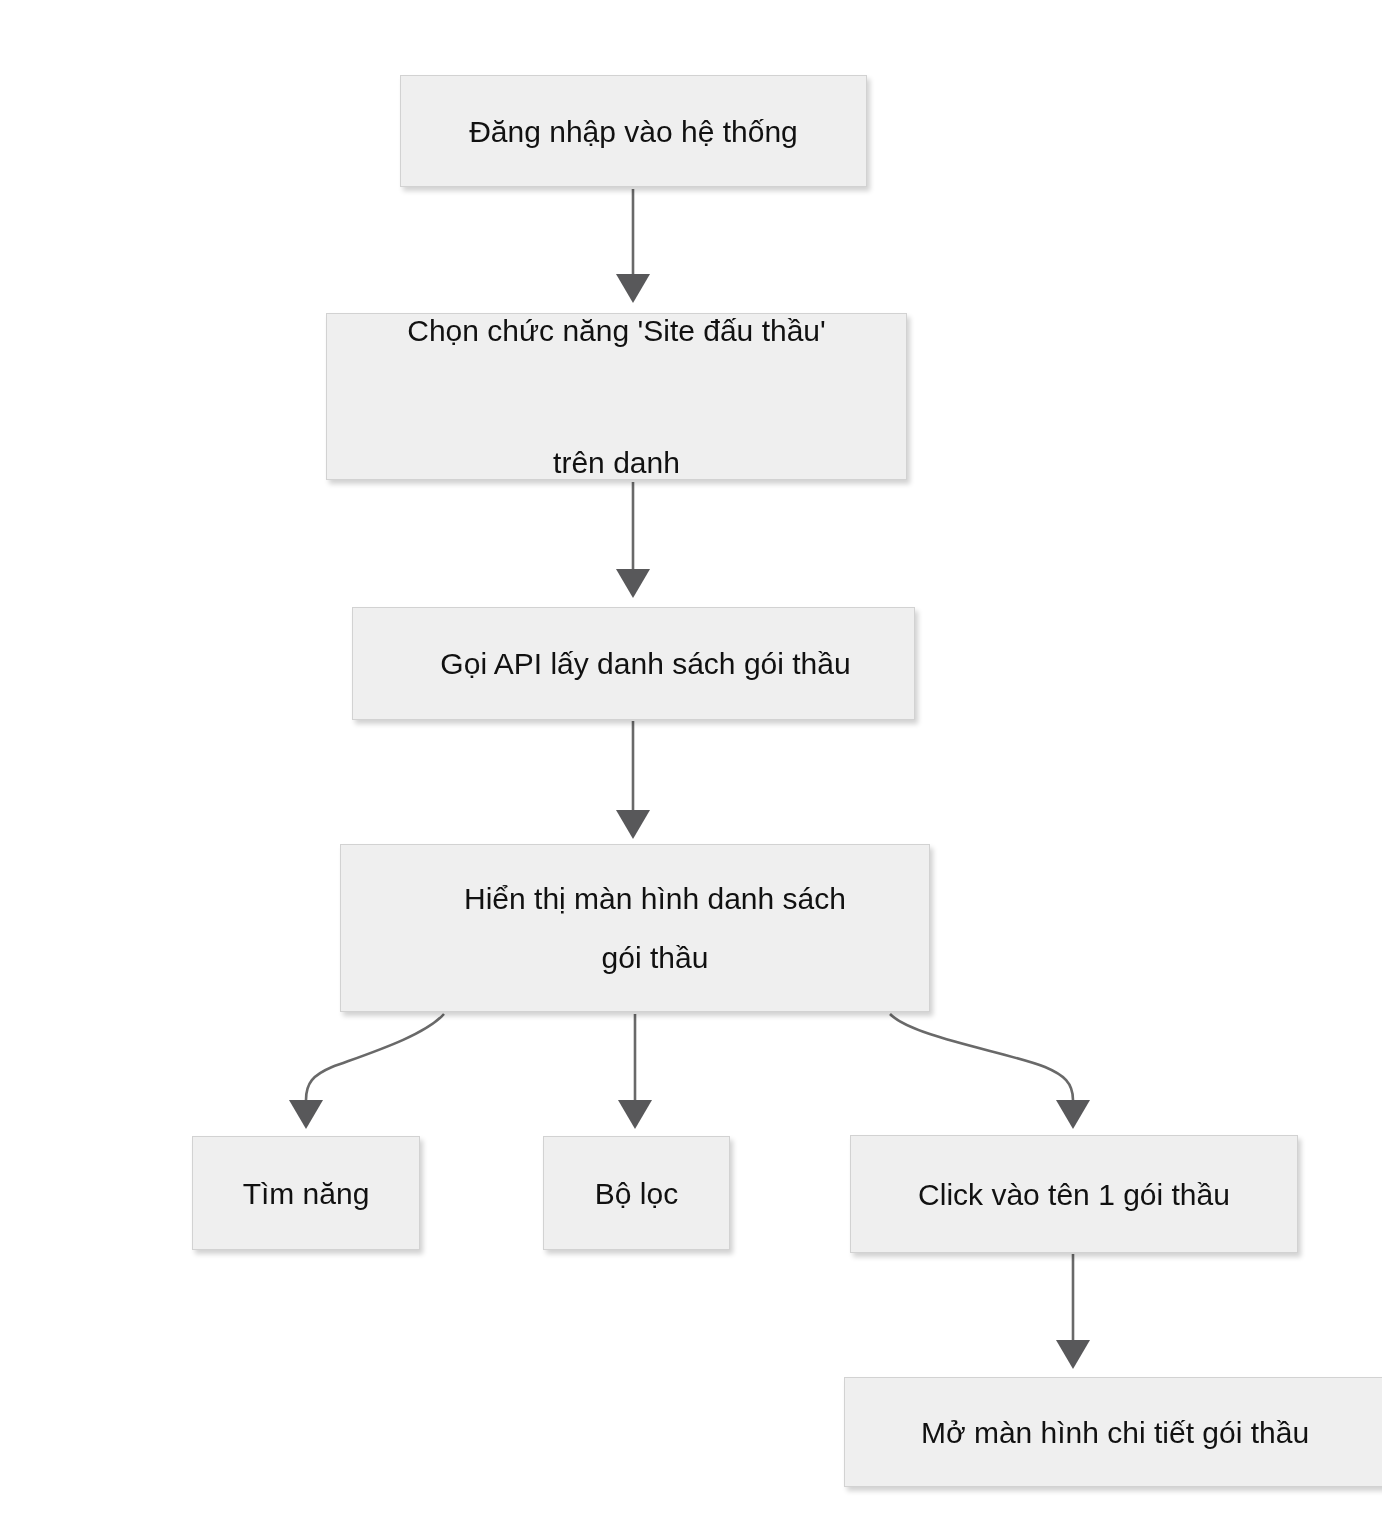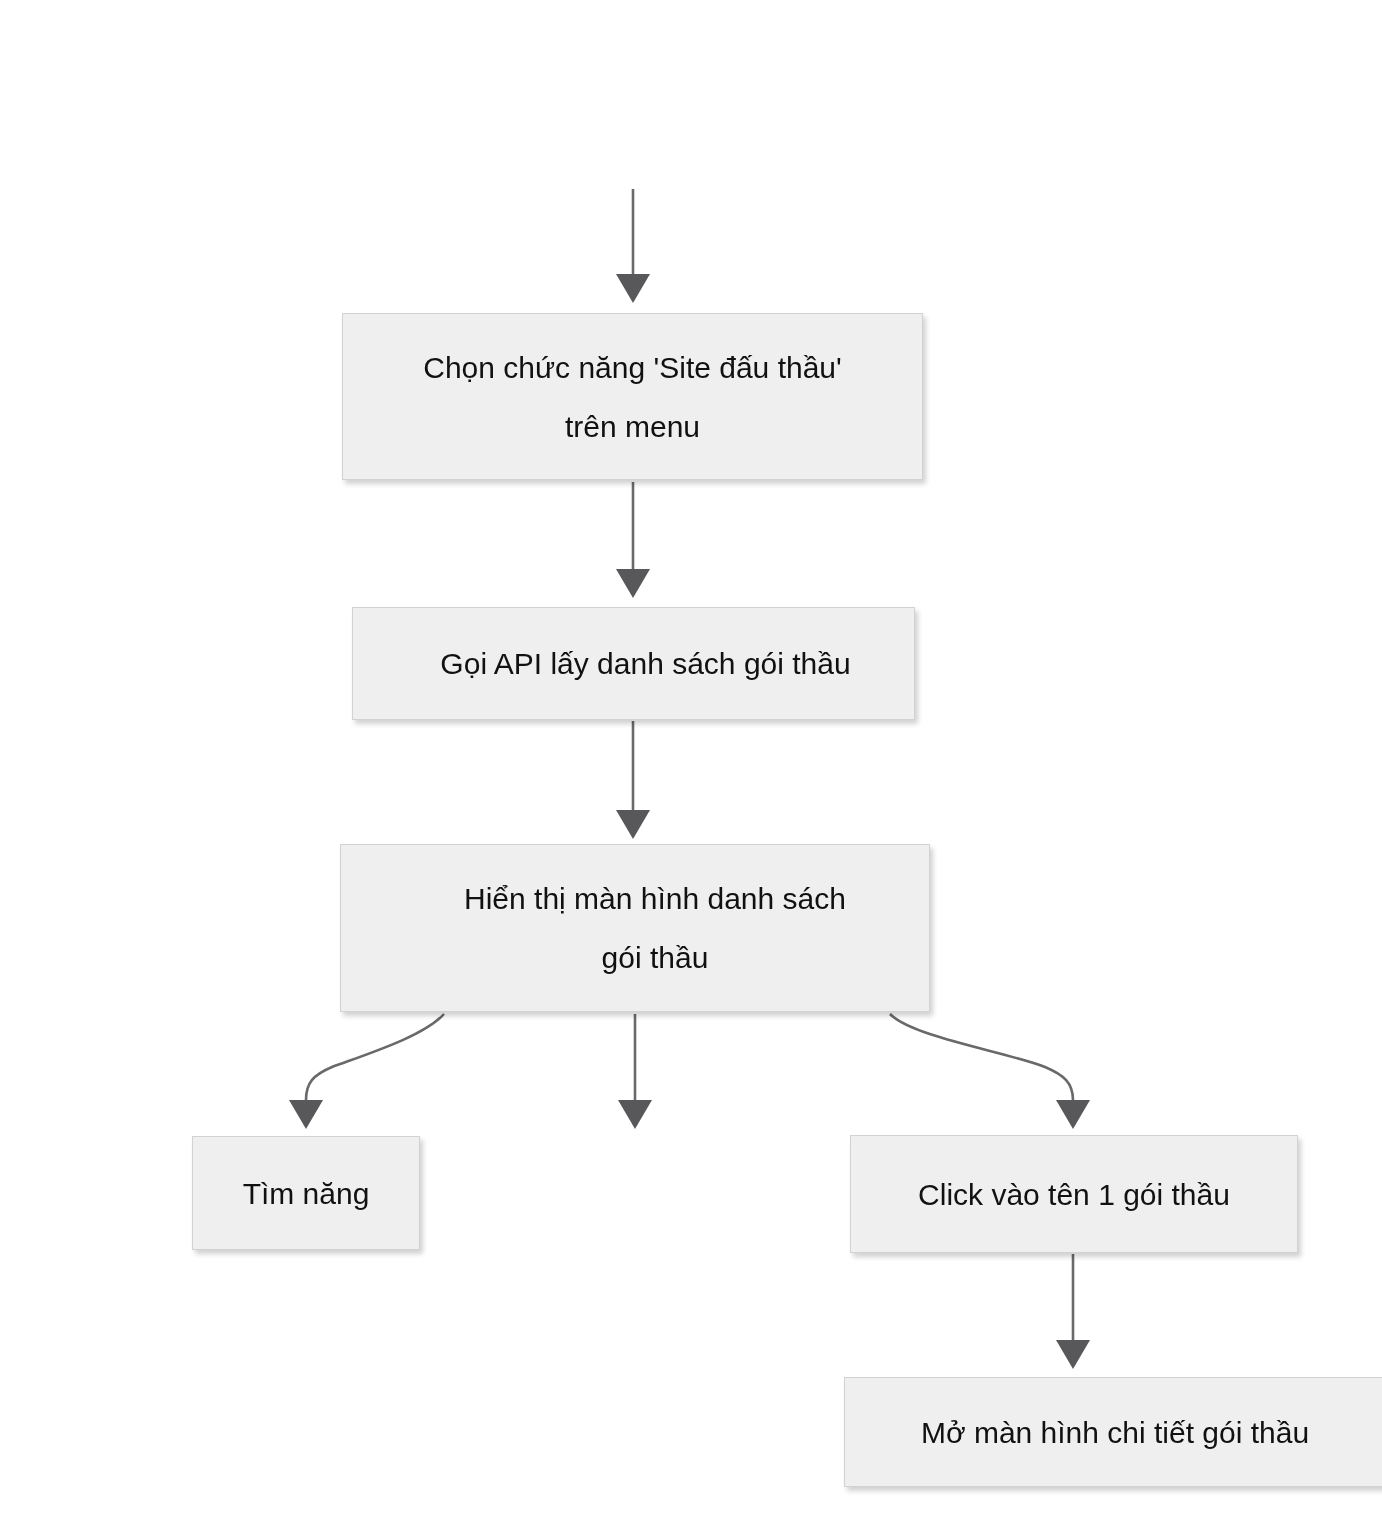--- a/index.html
+++ b/index.html
@@ -23,21 +23,21 @@
     gap:26px;
     color:var(--text,#111111);
     font-size:30px;
     line-height:1.1;
     text-align:center;
     white-space:nowrap;
   }
   .node span{display:block;}
   
   .n-login        {left:400px; top:75px;   width:467px; height:112px;}
-  .n-choose-menu  {left:342px; top:313px;  width:581px; height:167px;}
+  .n-choose-menu  {left:326px; top:313px;  width:581px; height:167px;justify-content:space-between;}
   .n-call-api     {left:352px; top:607px;  width:563px; height:113px;padding-left:24px;}
   .n-display-list {left:340px; top:844px;  width:590px; height:168px;padding-left:40px;}
   .n-search       {left:192px; top:1136px; width:228px; height:114px;}
   .n-filter       {left:543px; top:1136px; width:187px; height:114px;}
   .n-click-name   {left:850px; top:1135px; width:448px; height:118px;text-align:right;}
   .n-open-detail  {left:844px; top:1377px; width:542px; height:110px;}
   svg.arrows{position:absolute;left:0;top:0;pointer-events:none;}
   svg.arrows path{stroke:var(--arrow,#696969);stroke-width:2.6;fill:none;}
   svg.arrows polygon{fill:var(--arrowhead,#58585a);stroke:none;}
 </style>
@@ -77,39 +77,45 @@
       <path d="M890,1014 C912,1037 1007,1052 1045,1067 C1064,1075 1073,1083 1073,1100"></path>
       <polygon points="1056,1100 1090,1100 1073,1129"></polygon>
     </g>
 
     <g>
       <path d="M1073,1254 L1073,1340"></path>
       <polygon points="1056,1340 1090,1340 1073,1369"></polygon>
     </g>
   </svg>
 
+  <div class="node n-login">
+    <span>Đăng nhập vào hệ thống</span>
+  </div>
 
   <div class="node n-choose-menu">
     <span>Chọn chức năng 'Site đấu thầu'</span>
-    <span>trên menu</span>
+    <span>trên danh</span>
   </div>
 
   <div class="node n-call-api">
     <span>Gọi API lấy danh sách gói thầu</span>
   </div>
 
   <div class="node n-display-list">
     <span>Hiển thị màn hình danh sách</span>
     <span>gói thầu</span>
   </div>
 
   <div class="node n-search">
     <span>Tìm năng</span>
   </div>
 
+  <div class="node n-filter">
+    <span>Bộ lọc</span>
+  </div>
 
   <div class="node n-click-name">
     <span>Click vào tên 1 gói thầu</span>
   </div>
 
   <div class="node n-open-detail">
     <span>Mở màn hình chi tiết gói thầu</span>
   </div>
 
 </div>

